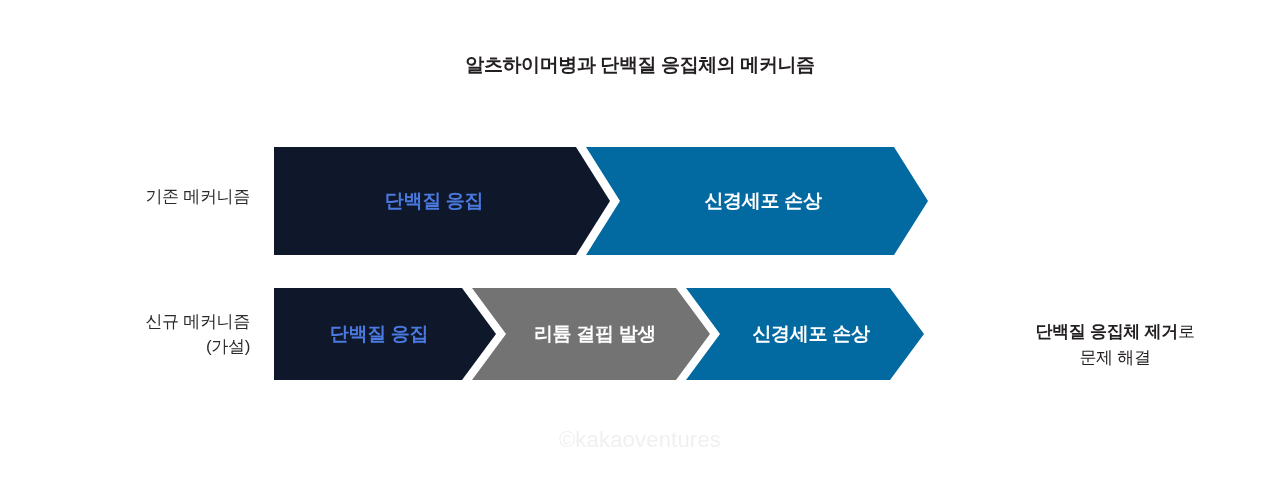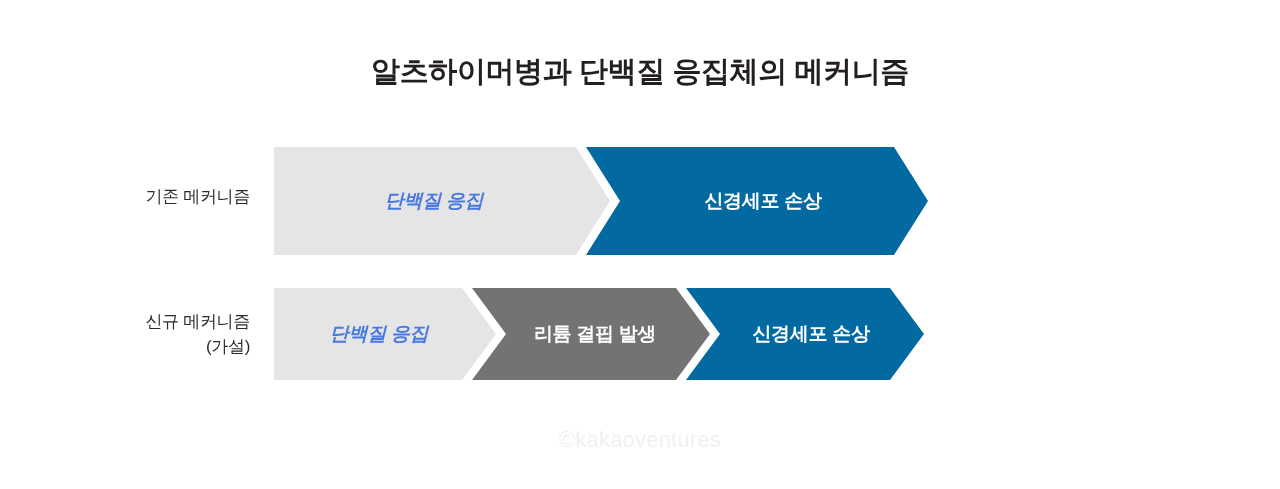--- a/index.html
+++ b/index.html
@@ -15,21 +15,21 @@
     position: relative;
     color: #222222;
   }
 
   #page-title {
     position: absolute;
     left: 0;
     top: 52px;
     width: 1280px;
     text-align: center;
-    font-size: 29px;
+    font-size: 19px;
     font-weight: 700;
     letter-spacing: -0.4px;
     color: #231f20;
   }
 
   
   .flow-row {
     position: absolute;
     left: 0;
     width: 1280px;
@@ -80,21 +80,21 @@
 
   
   .chev.start {
     clip-path: polygon(0 0, calc(100% - 34px) 0, 100% 50%, calc(100% - 34px) 100%, 0 100%);
   }
   .chev.mid {
     clip-path: polygon(0 0, calc(100% - 34px) 0, 100% 50%, calc(100% - 34px) 100%, 0 100%, 34px 50%);
   }
 
   
-  .c-light { background: #e5e5e5; font-style: italic; }
+  .c-light { background: #0f172a; }
   .c-mid   { background: #0369a1; }
   .c-deep  { background: #737373; }
   .t-blue  { color: #4a7ae0; }
   .t-white { color: #ffffff; }
 
   
   #r1-c1 { left: 0px;   width: 336px; }
   #r1-c2 { left: 312px; width: 342px; }
   #r1-c1 .chev-text { transform: translateX(-8px); }
   #r1-c2 .chev-text { transform: translateX(6px); }
@@ -146,20 +146,24 @@
 
   <div class="chev-track">
     <div class="chev start c-light" id="r1-c1">
       <span class="chev-text t-blue">단백질 응집</span>
     </div>
     <div class="chev mid c-mid" id="r1-c2">
       <span class="chev-text t-white">신경세포 손상</span>
     </div>
   </div>
 
+  <div class="annotation" id="ann-existing">
+    <span class="strong">단백질 응집체 제거</span><span class="light">로</span>
+    <span class="line2">문제 해결</span>
+  </div>
 </div>
 
 <div class="flow-row" id="row-new">
 
   <div class="row-label">
     <span>신규 메커니즘</span><br>
     <span>(가설)</span>
   </div>
 
   <div class="chev-track">

